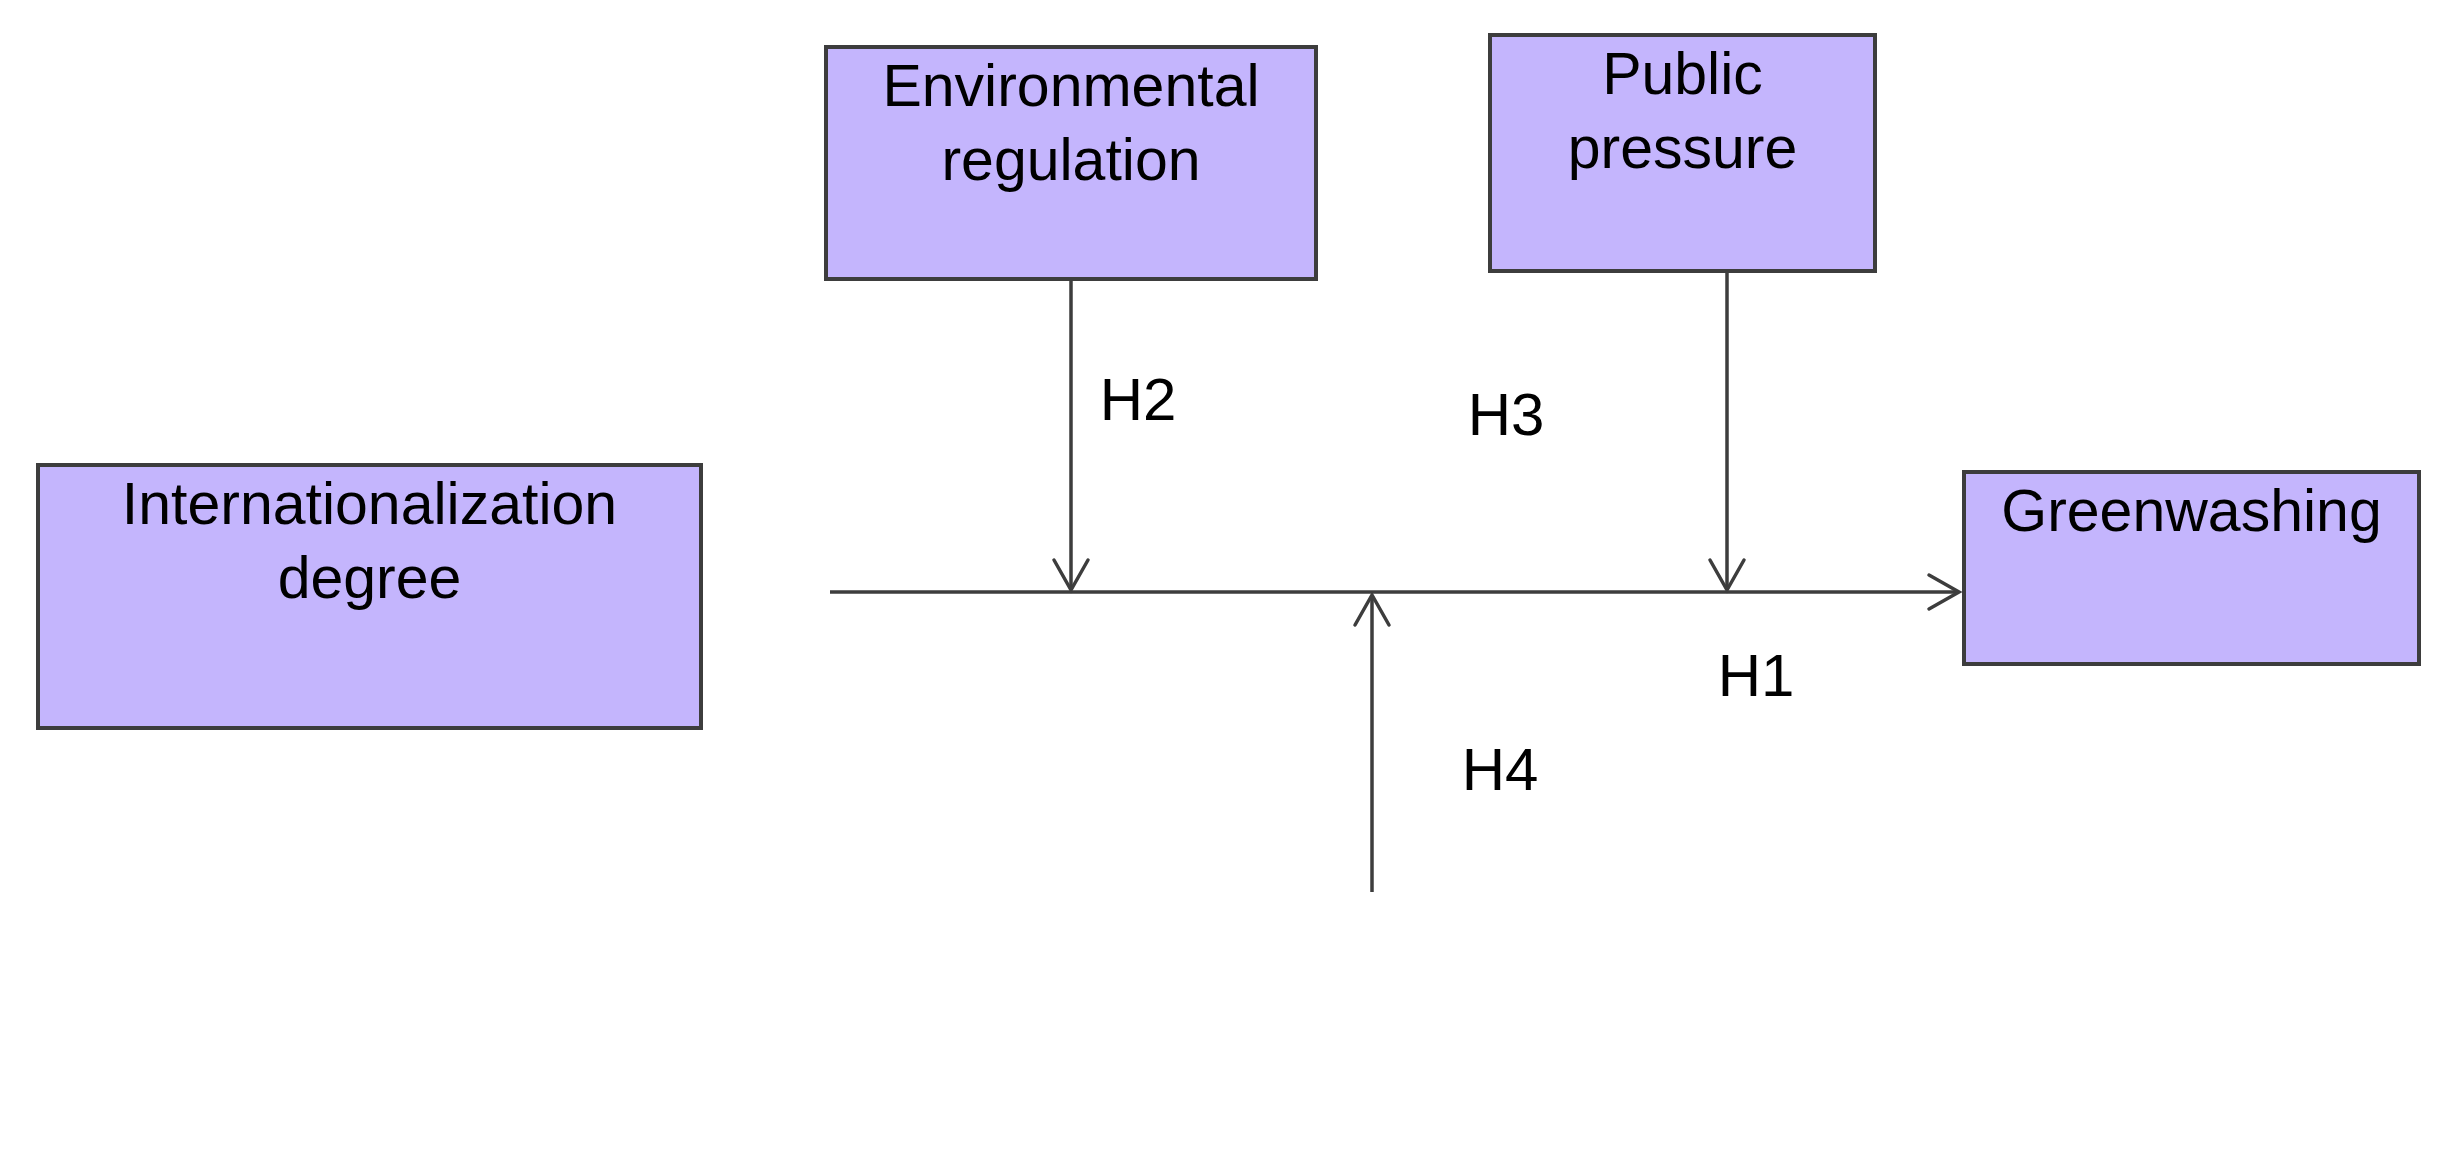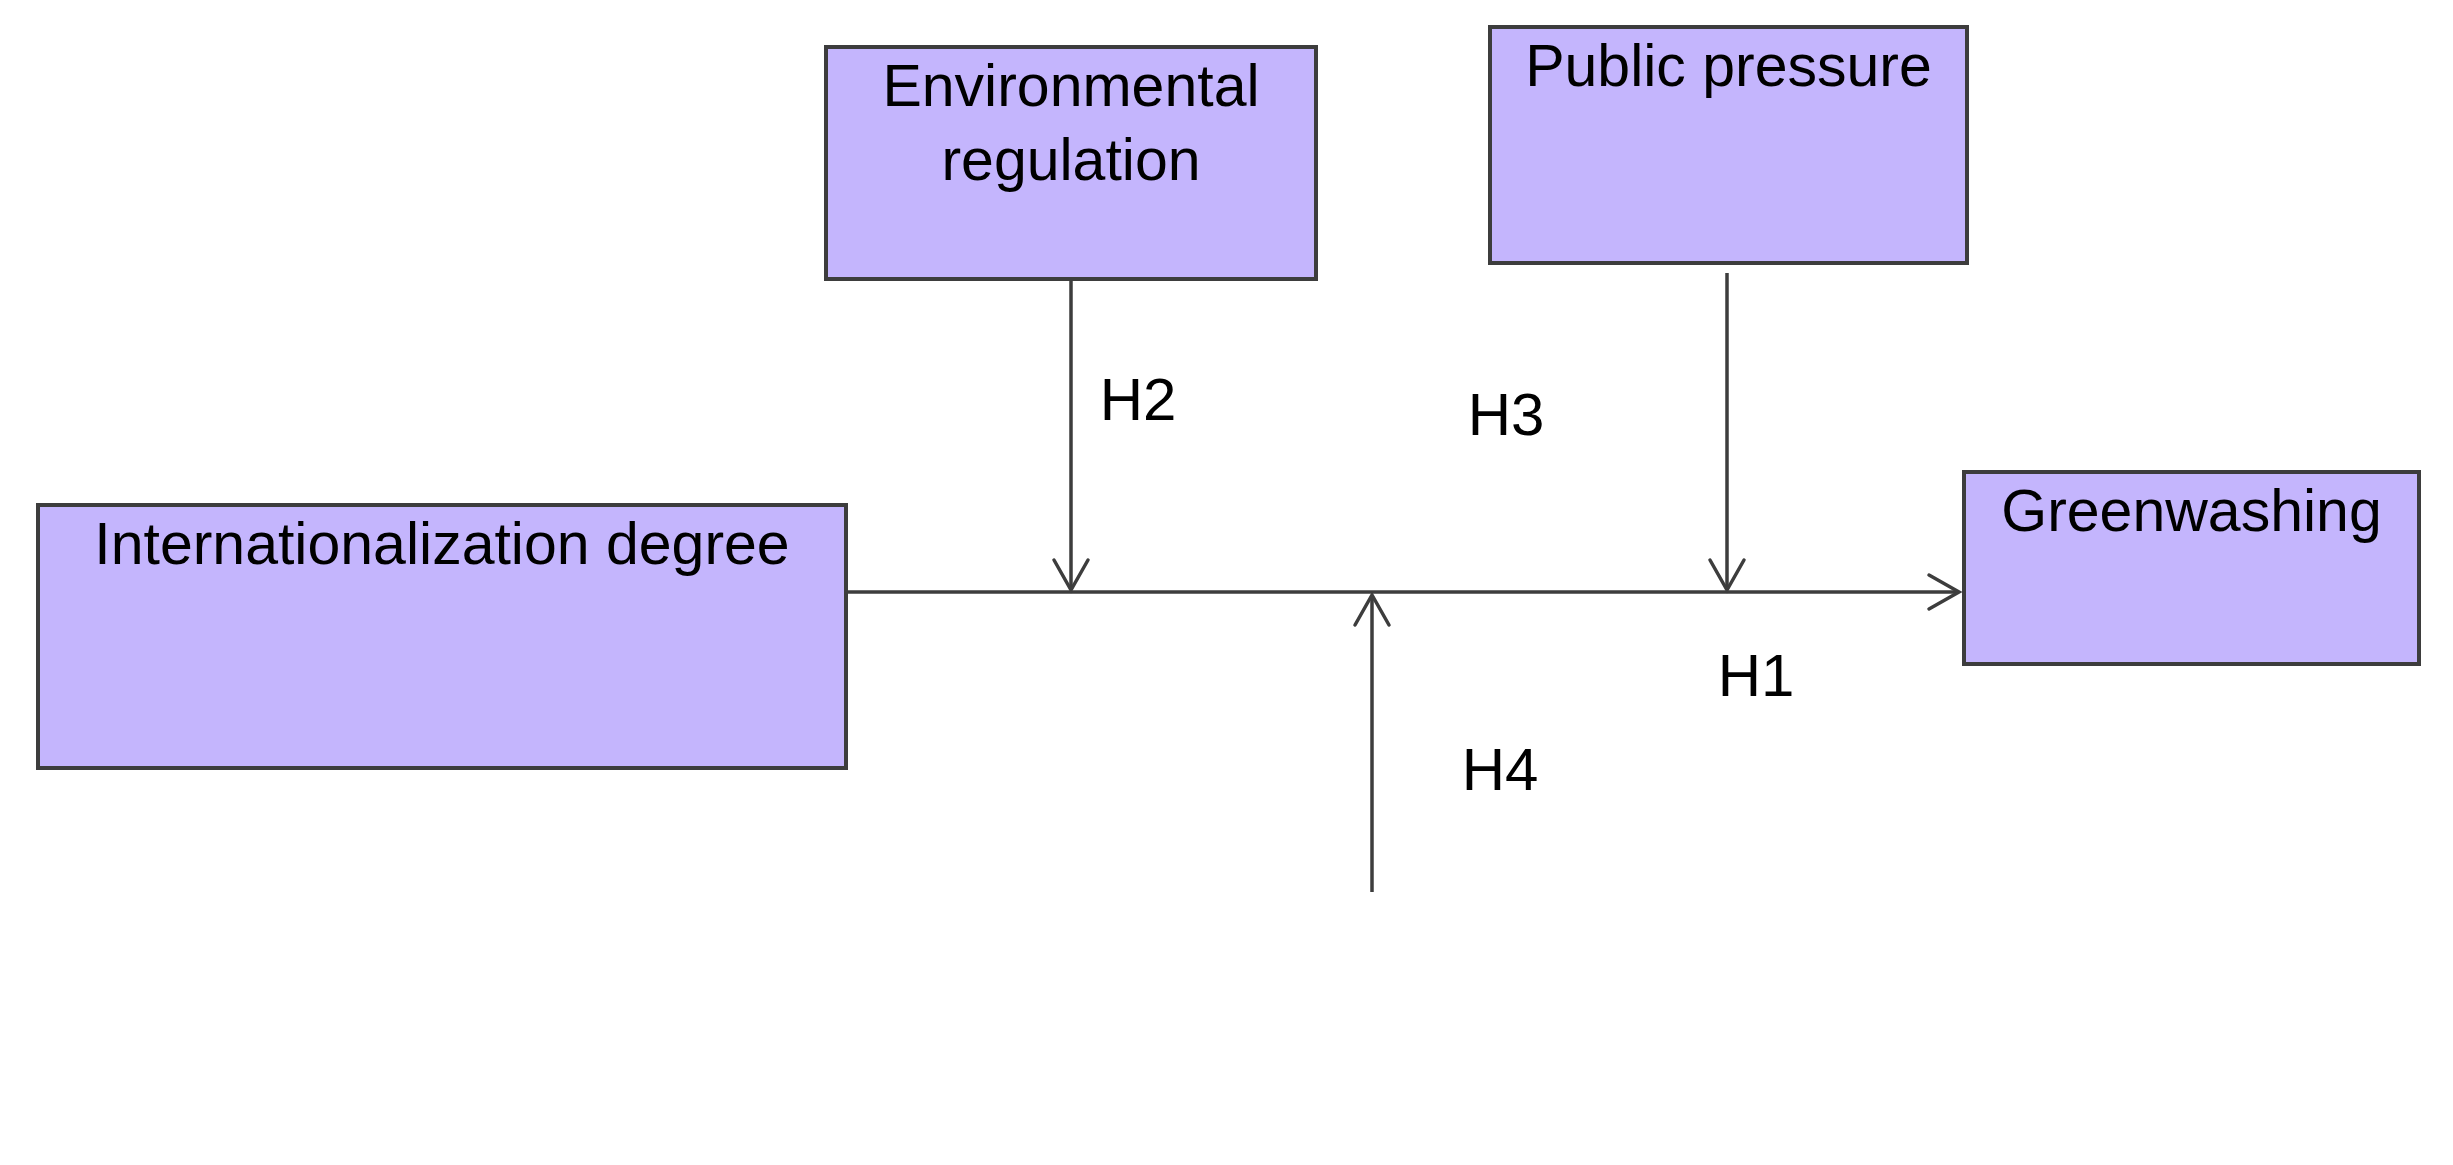--- a/index.html
+++ b/index.html
@@ -23,23 +23,23 @@
     border: 4px solid #3d3d3d;
     display: flex;
     align-items: flex-start;
     justify-content: center;
     text-align: center;
     font-size: 59px;
     line-height: 1.26;
     color: #000000;
     padding: 0 18px;
   }
-  .node-internationalization { left: 36px;   top: 463px; width: 812px; height: 267px; margin-top: 40px; }
+  .node-internationalization { left: 36px;   top: 463px; width: 667px; height: 267px; }
   .node-environmental        { left: 824px;  top: 45px;  width: 494px; height: 236px; }
-  .node-public               { left: 1488px; top: 25px;  width: 481px; height: 240px; }
+  .node-public               { left: 1488px; top: 33px;  width: 389px; height: 240px; }
   .node-greenwashing         { left: 1962px; top: 470px; width: 459px; height: 196px; }
   .node-industry             { left: 1019px; top: 892px; width: 711px; height: 241px; }
 
   .hlabel {
     position: absolute;
     font-size: 60px;
     line-height: 1;
     color: #000000;
     transform: translate(-50%, -50%);
     white-space: nowrap;

